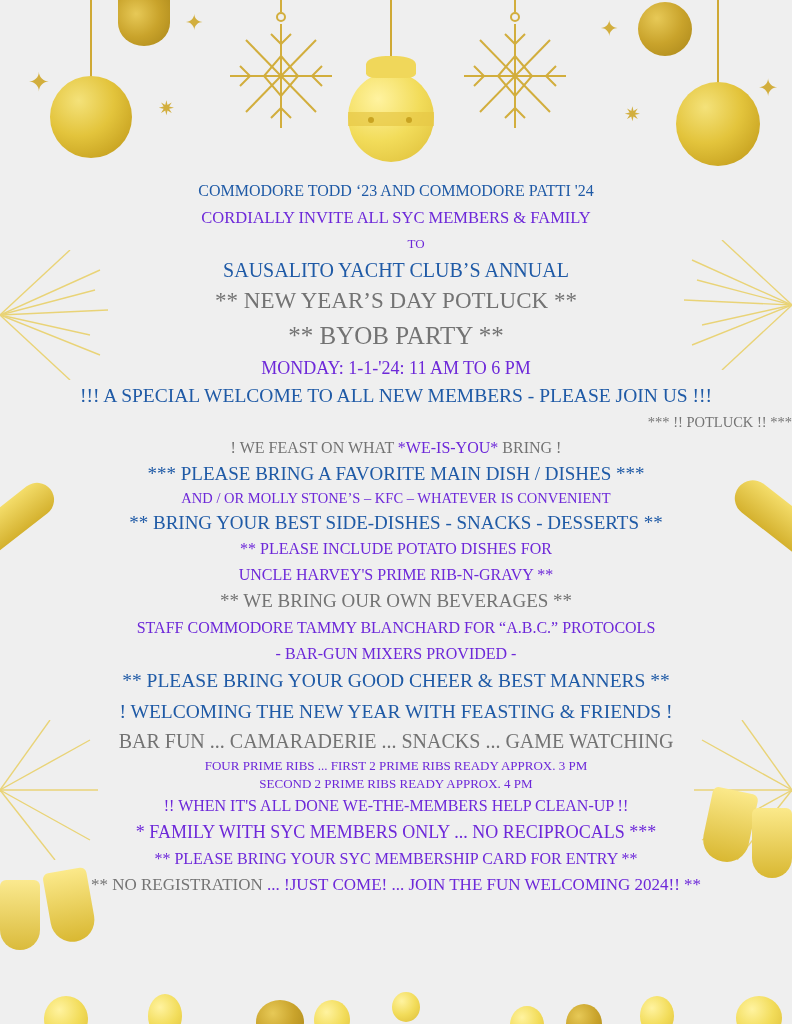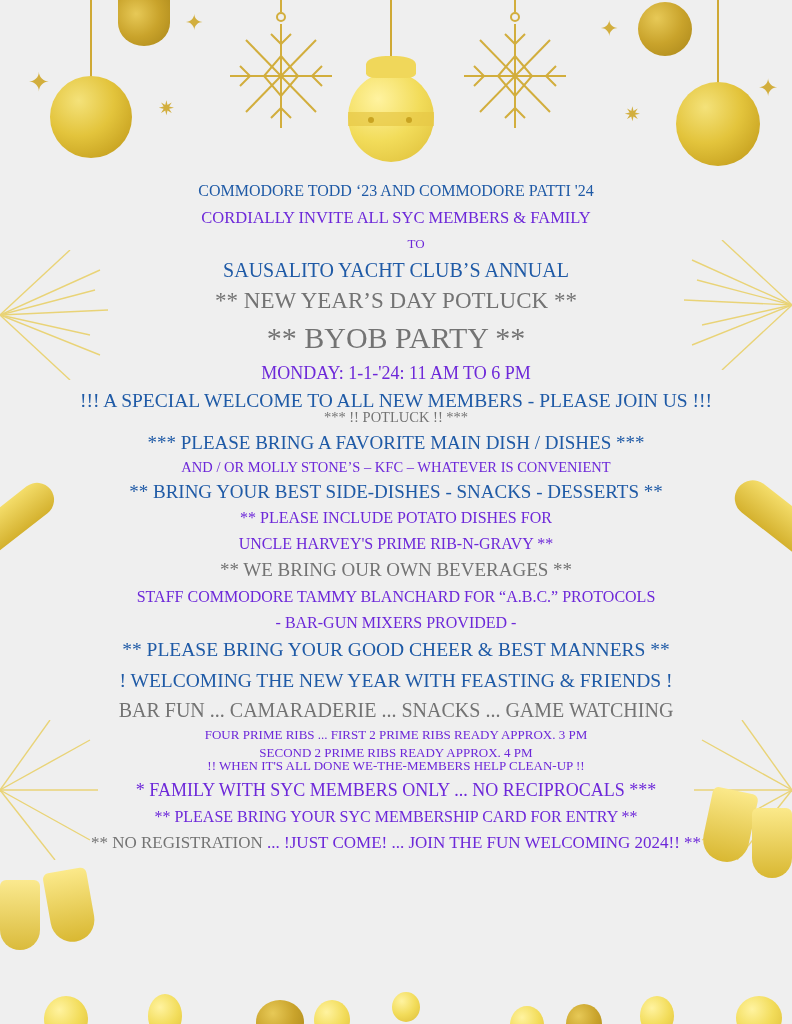--- a/index.html
+++ b/index.html
@@ -143,36 +143,39 @@
   <div class="deco gold-light" style="left:640px;top:6px;width:34px;height:40px;"></div>
   <div class="deco gold-light" style="left:736px;top:6px;width:46px;height:44px;"></div>
 </div>
 
 <div class="content">
   <div class="line blue" style="font-size:16px;margin-top:0;">COMMODORE TODD ‘23 AND COMMODORE PATTI '24</div>
   <div class="line black" style="font-size:16.5px;margin-top:11px;">CORDIALLY INVITE ALL SYC MEMBERS &amp; FAMILY</div>
   <div class="line black" style="font-size:13px;margin-top:10px;margin-left:40px;">TO</div>
   <div class="line blue" style="font-size:20px;margin-top:10px;">SAUSALITO YACHT CLUB’S ANNUAL</div>
   <div class="line red" style="font-size:23px;margin-top:9px;">** NEW YEAR’S DAY POTLUCK **</div>
-  <div class="line red" style="font-size:30px;margin-top:11px;">** BYOB PARTY **</div>
+  <div class="line red" style="font-size:25px;margin-top:11px;">** BYOB PARTY **</div>
   <div class="line black" style="font-size:18px;margin-top:11px;">MONDAY: 1-1-'24: 11 AM TO 6 PM</div>
   <div class="line blue" style="font-size:19.5px;margin-top:9px;">!!! A SPECIAL WELCOME TO ALL NEW MEMBERS - PLEASE JOIN US !!!</div>
-  <div class="line red" style="font-size:14.5px;">*** !! POTLUCK !! ***</div>
+  <div class="line red" style="font-size:14.5px;margin-top:10px;text-align:right;">*** !! POTLUCK !! ***</div>
+  <div class="line" style="font-size:16px;margin-top:10px;">
+    <span class="red">! WE FEAST ON WHAT </span><span class="black">*WE-IS-YOU*</span><span class="red"> BRING !</span>
+  </div>
   <div class="line blue" style="font-size:19px;margin-top:8px;">*** PLEASE BRING A FAVORITE MAIN DISH / DISHES ***</div>
   <div class="line black" style="font-size:14.5px;margin-top:8px;">AND / OR MOLLY STONE’S – KFC – WHATEVER IS CONVENIENT</div>
   <div class="line blue" style="font-size:19px;margin-top:8px;">** BRING YOUR BEST SIDE-DISHES - SNACKS - DESSERTS **</div>
   <div class="line black" style="font-size:16px;margin-top:9px;">** PLEASE INCLUDE POTATO DISHES FOR</div>
   <div class="line black" style="font-size:16px;margin-top:10px;">UNCLE HARVEY'S PRIME RIB-N-GRAVY **</div>
   <div class="line red" style="font-size:19px;margin-top:8px;">** WE BRING OUR OWN BEVERAGES **</div>
   <div class="line black" style="font-size:16px;margin-top:10px;">STAFF COMMODORE TAMMY BLANCHARD FOR “A.B.C.” PROTOCOLS</div>
   <div class="line black" style="font-size:16px;margin-top:10px;">- BAR-GUN MIXERS PROVIDED -</div>
   <div class="line blue" style="font-size:19.5px;margin-top:9px;">** PLEASE BRING YOUR GOOD CHEER &amp; BEST MANNERS **</div>
   <div class="line blue" style="font-size:19.5px;margin-top:11px;">! WELCOMING THE NEW YEAR WITH FEASTING &amp; FRIENDS !</div>
   <div class="line red" style="font-size:20px;margin-top:10px;">BAR FUN ... CAMARADERIE ... SNACKS ... GAME WATCHING</div>
   <div class="line black" style="font-size:13px;margin-top:8px;">FOUR PRIME RIBS ... FIRST 2 PRIME RIBS READY APPROX. 3 PM</div>
   <div class="line black" style="font-size:13px;margin-top:5px;">SECOND 2 PRIME RIBS READY APPROX. 4 PM</div>
-  <div class="line black" style="font-size:13px;">!! WHEN IT'S ALL DONE WE-THE-MEMBERS HELP CLEAN-UP !!</div>
+  <div class="line black" style="font-size:16px;margin-top:8px;">!! WHEN IT'S ALL DONE WE-THE-MEMBERS HELP CLEAN-UP !!</div>
   <div class="line black" style="font-size:18px;margin-top:9px;">* FAMILY WITH SYC MEMBERS ONLY ... NO RECIPROCALS ***</div>
   <div class="line black" style="font-size:16px;margin-top:10px;text-align:center;">** PLEASE BRING YOUR SYC MEMBERSHIP CARD FOR ENTRY **</div>
   <div class="line" style="font-size:17px;margin-top:9px;">
     <span class="red">** NO REGISTRATION</span><span class="black"> ... !JUST COME! ... JOIN THE FUN WELCOMING 2024!! **</span>
   </div>
 </div>
 
 </body></html>

